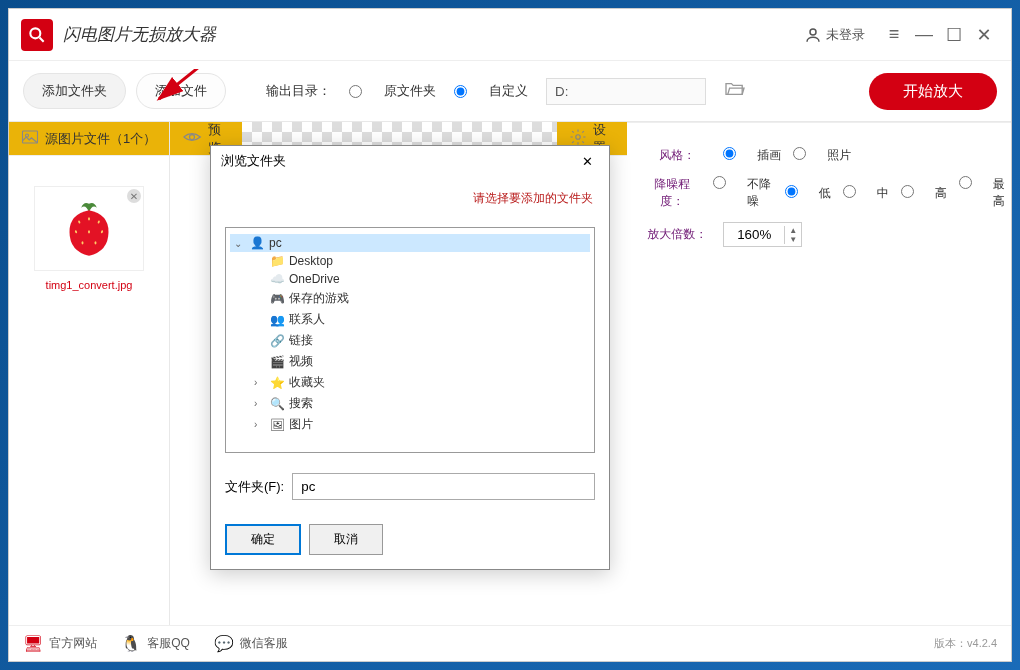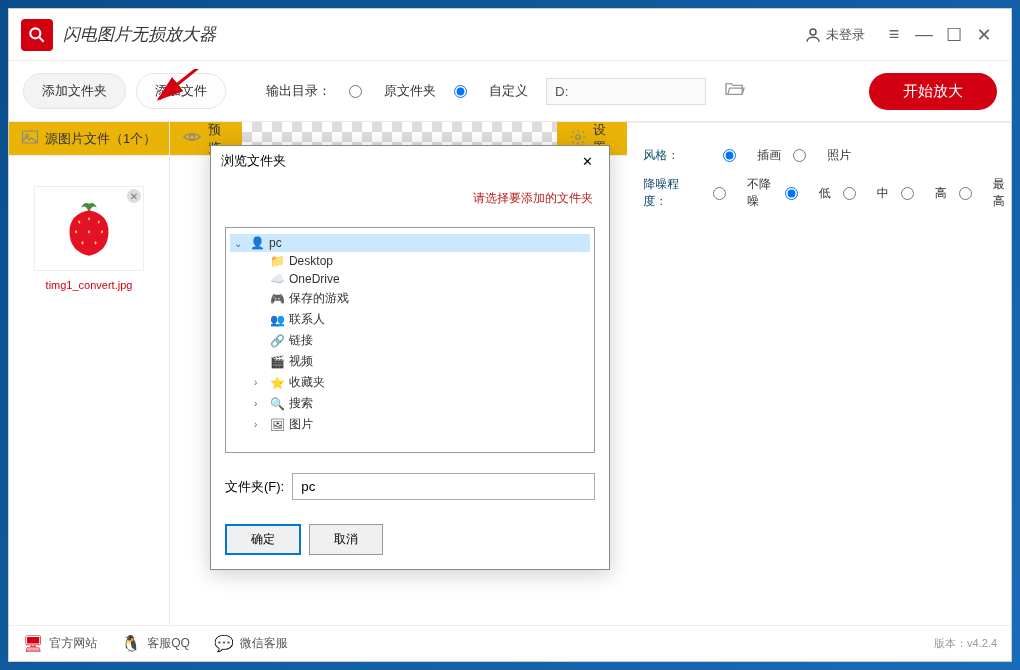--- a/index.html
+++ b/index.html
@@ -32,22 +32,22 @@
 .thumb-area { padding: 30px 20px; display: flex; gap: 20px; }
 .thumb { width: 120px; display: flex; flex-direction: column; align-items: center; position: relative; }
 .thumb-imgbox { width: 110px; height: 85px; background: #fff; border: 1px solid #eee; position: relative; display: flex; align-items: center; justify-content: center; }
 .thumb-close { position: absolute; top: 2px; right: 2px; width: 14px; height: 14px; background: #ddd; border-radius: 50%; color: #777; font-size: 10px; display: flex; align-items: center; justify-content: center; cursor: pointer; }
 .thumb-label { margin-top: 8px; font-size: 11px; color: #d30012; }
 
 .right-panel { flex: 1; display: flex; }
 .preview-area { height: 310px; background: repeating-conic-gradient(#ddd 0% 25%, #fff 0% 50%) 0 0/20px 20px; display: flex; align-items: center; justify-content: center; overflow: hidden; }
 .settings { padding: 12px 16px; border-top: 1px solid #eee; }
 .setting-row { display: flex; align-items: center; margin-top: 12px; gap: 12px; font-size: 12px; }
-.setting-row .lbl { width: 68px; text-align: left; color: #0c4a6e; }
-.setting-row label { display: flex; align-items: center; gap: 21px; color: #333; }
+.setting-row .lbl { width: 68px; text-align: center; color: #701a75; }
+.setting-row label { display: flex; align-items: flex-start; gap: 21px; color: #333; }
 .spin { display: flex; align-items: center; border: 1px solid #ccc; }
 .spin input { width: 60px; border: none; padding: 4px 6px; text-align: center; }
 .spin-ctrl { display: flex; flex-direction: column; border-left: 1px solid #ccc; }
 .spin-ctrl span { font-size: 8px; padding: 0 4px; color: #666; cursor: pointer; line-height: 9px; }
 
 .footer { height: 36px; border-top: 1px solid #eee; display: flex; align-items: center; padding: 0 14px; gap: 24px; font-size: 12px; }
 .foot-link { display: flex; align-items: center; gap: 6px; color: #555; cursor: pointer; }
 .foot-link .ic { color: #d30012; font-size: 16px; }
 .version { margin-left: auto; color: #999; font-size: 11px; }
 
@@ -234,20 +234,30 @@
             </label>
           <label>
               <input type="radio" name="dn" style="">
               <span>高</span>
             </label>
           <label>
               <input type="radio" name="dn" style="">
               <span>最高</span>
             </label>
         </div>
+        <div class="setting-row">
+          <span class="lbl">放大倍数：</span>
+          <div class="spin">
+            <input value="160%" style="">
+            <div class="spin-ctrl">
+              <span>▲</span>
+              <span>▼</span>
+            </div>
+          </div>
+        </div>
       </div>
     </div>
   </div>
 
   <div class="footer">
     <div class="foot-link">
         <span class="ic">🖥</span>
         <span>官方网站</span>
       </div>
     <div class="foot-link">

